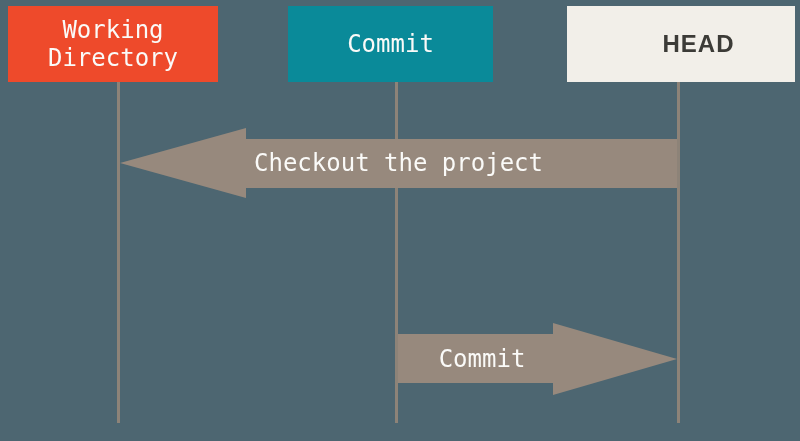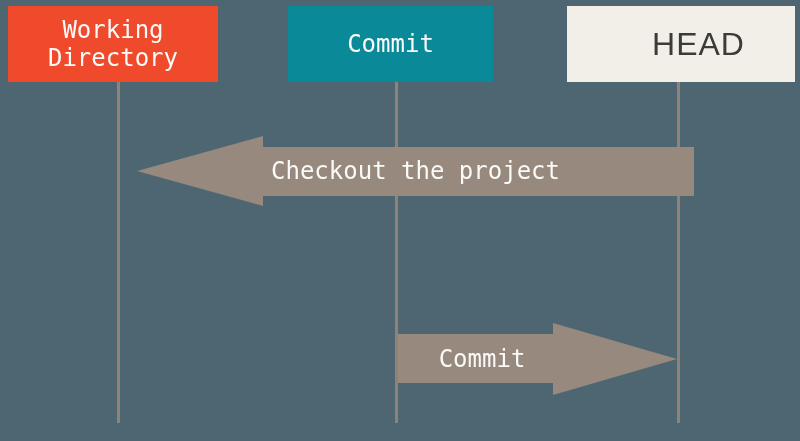--- a/index.html
+++ b/index.html
@@ -48,41 +48,41 @@
   .box.head  { left: 567px; width: 228px; background: var(--box-head, #F2EFE9); }
   .box-label {
     color: var(--box-text-light, #FAFAF8);
     font-size: 24px;
     line-height: 28px;
   }
   .box.wd .box-label { display: inline-block; width: 200px; }
   .box.head .box-label {
     font-family: "Liberation Sans", sans-serif;
     color: var(--box-text-dark, #3C3B37);
-    font-weight: 400;
+    font-weight: 700;
     letter-spacing: 1px;
-    font-size: 32px;
+    font-size: 24px;
     margin-left: 35px;
   }
 
   
   .arrow { position: absolute; }
   .shaft { position: absolute; background: var(--arrow, #97897D); }
   .tri   { position: absolute; width: 0; height: 0; }
   .arrow-label {
     position: absolute;
     display: flex;
     align-items: center;
     color: var(--box-text-light, #FAFAF8);
     font-size: 24px;
     white-space: nowrap;
   }
 
   
-  .arrow.checkout { left: 120px; top: 136px; width: 557px; height: 70px; margin-left: 17px; }
+  .arrow.checkout { left: 120px; top: 128px; width: 557px; height: 70px; }
   .arrow.checkout .tri {
     left: 0; top: 0;
     border-top: 35px solid transparent;
     border-bottom: 35px solid transparent;
     border-right: 126px solid var(--arrow, #97897D);
   }
   .arrow.checkout .shaft { left: 126px; top: 11px; width: 431px; height: 49px; }
   .arrow.checkout .arrow-label { inset: 0; justify-content: center; }
 
   

